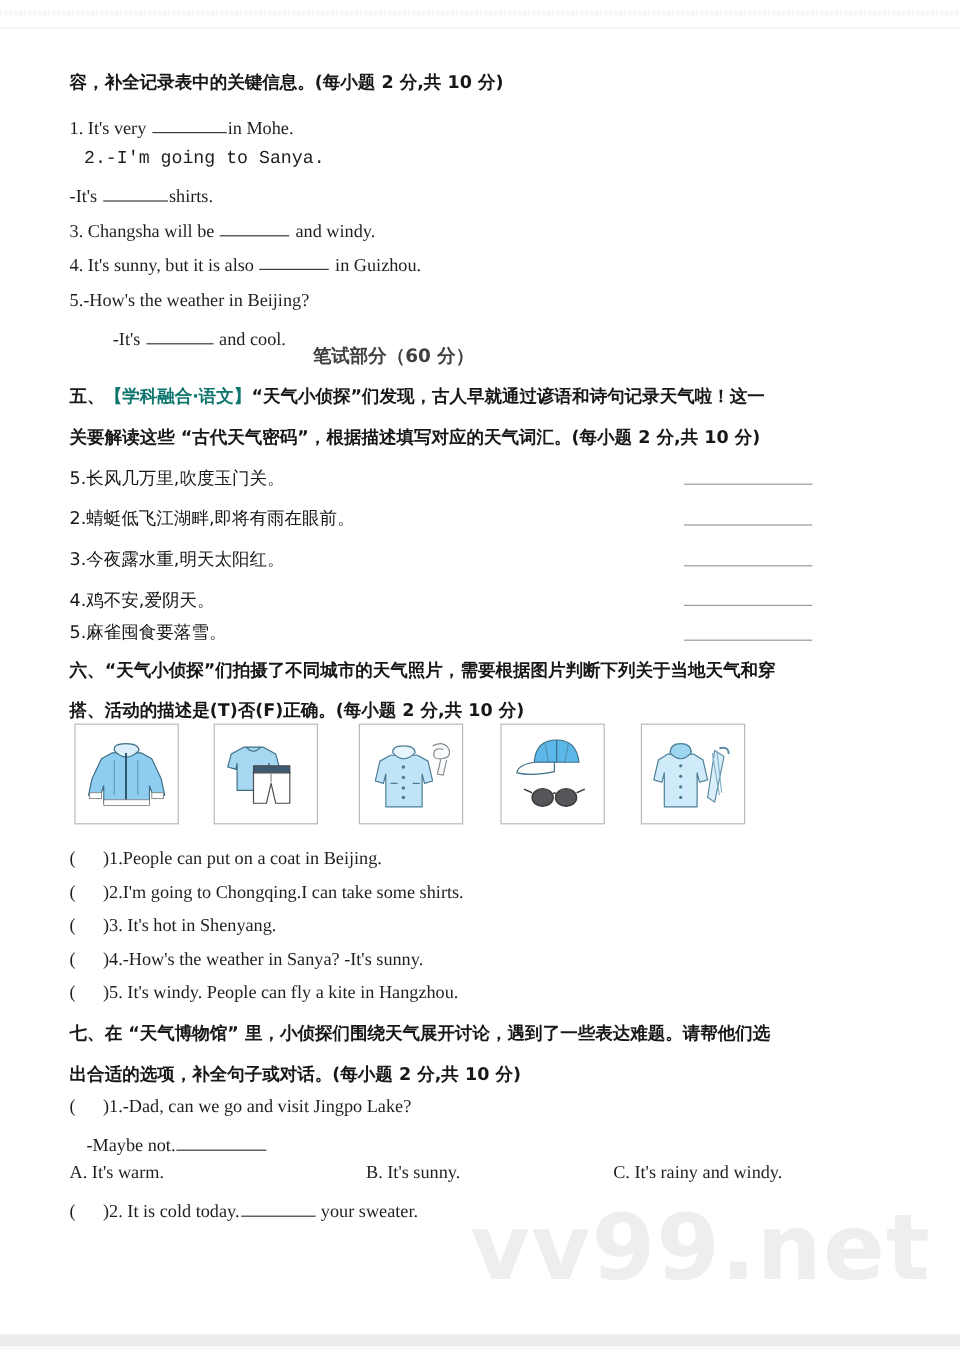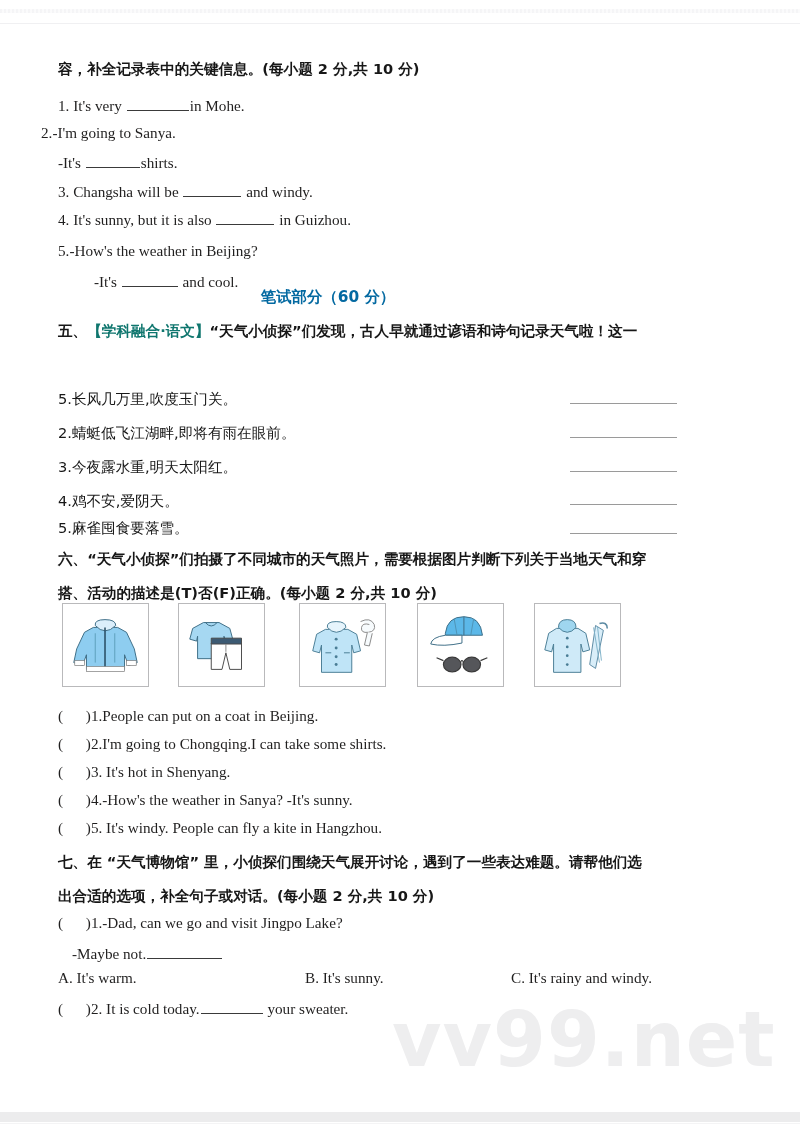--- a/index.html
+++ b/index.html
@@ -79,21 +79,21 @@
     color: #171717;
   }
   .cn-blue { color: #0f766e; }
   .center-head {
     width: 656px;
     text-align: center;
     left: 0;
     font-family: "DejaVu Sans", "Liberation Sans", sans-serif;
     font-weight: 700;
     font-size: 15.4px;
-    color: #0369a1;
+    color: #404040;
   }
 
   
   .blank {
     display: inline-block;
     border-bottom: 1px solid #3a3a3a;
     height: 0.95em;
     vertical-align: baseline;
     margin: 0 1px;
   }
@@ -128,21 +128,21 @@
   <div id="scan-top-line"></div>
   <div id="scan-bottom-band"></div>
   <div id="scan-bottom-line"></div>
 
   <div class="ln cn" style="left:58px; top:62px;">容，补全记录表中的关键信息。(每小题 2 分,共 10 分)</div>
 
   <div class="ln" style="left:58px; top:96px;">
     <span>1. It's very </span><span class="blank" style="width:62px"></span><span>in Mohe.</span>
   </div>
 
-  <div class="ln" style="left:41px; top:125px;">2.-I'm going to Sanya.</div>
+  <div class="ln" style="left:70px; top:125px;font-family:Liberation Mono, monospace;">2.-I'm going to Sanya.</div>
 
   <div class="ln" style="left:58px; top:153px;">
     <span>-It's </span><span class="blank" style="width:54px"></span><span>shirts.</span>
   </div>
 
   <div class="ln" style="left:58px; top:182px;">
     <span>3. Changsha will be </span><span class="blank" style="width:58px"></span><span> and windy.</span>
   </div>
 
   <div class="ln" style="left:58px; top:210px;">
@@ -153,20 +153,21 @@
 
   <div class="ln" style="left:58px; top:272px;margin-left:36px;">
     <span>-It's </span><span class="blank" style="width:56px"></span><span> and cool.</span>
   </div>
 
   <div class="ln center-head" style="top:290px;">笔试部分（60 分）</div>
 
   <div class="ln cn" style="left:58px; top:324px;">
     <span>五、</span><span class="cn-blue">【学科融合·语文】</span><span>“天气小侦探”们发现，古人早就通过谚语和诗句记录天气啦！这一</span>
   </div>
+  <div class="ln cn" style="left:58px; top:358px;">关要解读这些 “古代天气密码”，根据描述填写对应的天气词汇。(每小题 2 分,共 10 分)</div>
 
   <div class="ln cn" style="left:58px; top:392px; font-weight:400;">5.长风几万里,吹度玉门关。</div>
   <div class="ansline" style="top:403px;"></div>
 
   <div class="ln cn" style="left:58px; top:426px; font-weight:400;">2.蜻蜓低飞江湖畔,即将有雨在眼前。</div>
   <div class="ansline" style="top:437px;"></div>
 
   <div class="ln cn" style="left:58px; top:460px; font-weight:400;">3.今夜露水重,明天太阳红。</div>
   <div class="ansline" style="top:471px;"></div>
 

